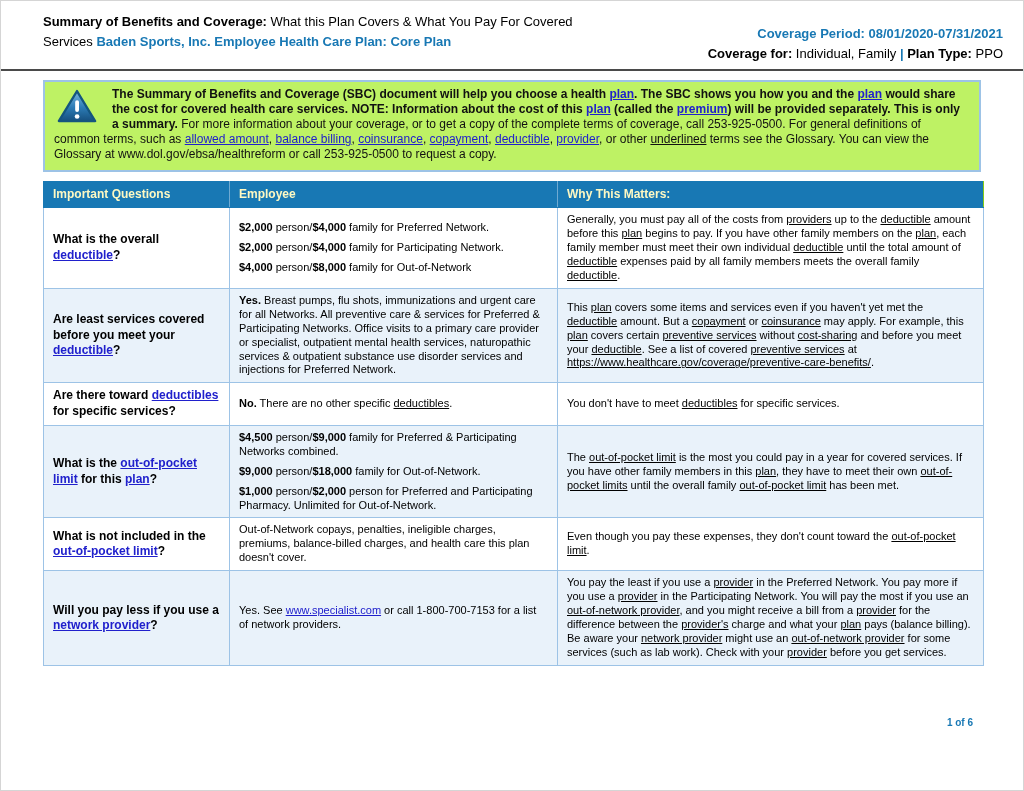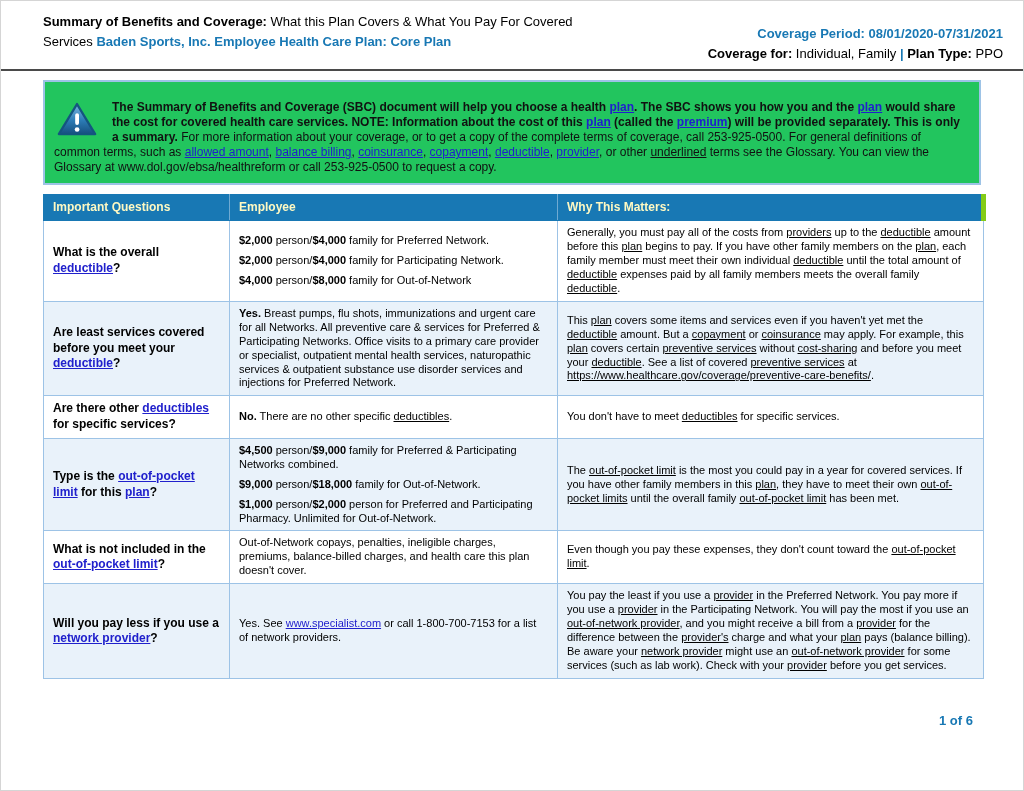--- a/index.html
+++ b/index.html
@@ -9,45 +9,45 @@
     font-family:"Liberation Sans", sans-serif; color:#000; overflow:hidden;
   }
   
   .doc-header { display:flex; justify-content:space-between; align-items:flex-start; padding:11px 20px 2px 42px; }
   .doc-title { font-size:13px; line-height:1.5; }
   .doc-meta  { font-size:13px; line-height:1.5; text-align:right; white-space:nowrap; }
   .teal-bold { color:#1878B4; font-weight:bold;margin-top:12px; }
   .divider { border:none; border-top:2px solid #4a4a4a; margin:4px 0 9px 0; }
   
   .notice {
-    margin:0 42px 9px 42px; border:2px solid #9DC3E6; background:#22c55e;
-    padding:18px 10px 7px 9px; font-size:12px; line-height:1.26; color:#111;
+    margin:0 42px 9px 42px; border:2px solid #9DC3E6; background:#bef264;
+    padding:5px 10px 7px 9px; font-size:12px; line-height:1.26; color:#111;
   }
   .warn-icon { float:left; width:40px; height:35px; margin:2px 15px 2px 3px; }
   
   .seg-plain {}
   .seg-b    { font-weight:bold; }
   .seg-u    { text-decoration:underline; }
   .seg-link { color:#2020CC; text-decoration:underline; cursor:pointer; }
   .seg-blink{ color:#2020CC; text-decoration:underline; font-weight:bold; cursor:pointer; }
   .seg-tealb{ color:#1878B4; font-weight:bold; }
   
   table.sbc { width:940px; margin:0 42px; border-collapse:collapse; font-size:11px; line-height:1.27; table-layout:fixed; }
   .sbc th {
     background:#1878B4; color:#fef9c3; font-size:12px; font-weight:bold; text-align:left;
     padding:5px 9px; border:1px solid #1878B4; border-right:1px solid #6FAAD2;
   }
-  .sbc th:last-child { border-right:5px solid #84cc16; }
+  .sbc th:last-child { border-right:1px solid #84cc16; }
   .sbc td { border:1px solid #9DC3E6; padding:5px 9px; vertical-align:middle; background:#ffffff; }
   .sbc td.q { font-weight:bold; font-size:12px; line-height:1.3; }
   .sbc tr.alt td { background:#E9F2FA; }
   .cell-paras p { margin:0 0 6px 0; }
   .cell-paras p:last-child { margin:0; }
   
-  .pagenum { position:absolute; right:50px; bottom:62px; font-weight:bold; color:#1878B4; font-size:13px; }
+  .pagenum { position:absolute; right:50px; bottom:62px; font-weight:bold; color:#1878B4; font-size:10px; }
 </style>
 </head>
 <body>
 
 <div class="page">
 
   <div class="doc-header">
     <div class="doc-title">
       <div><span class="seg-b">Summary of Benefits and Coverage:</span><span class="seg-plain"> What this Plan Covers &amp; What You Pay For Covered</span></div>
       <div><span class="seg-plain">Services </span><span class="seg-tealb">Baden Sports, Inc. Employee Health Care Plan: Core Plan</span></div>
@@ -100,28 +100,28 @@
         <td><span class="seg-plain">Generally, you must pay all of the costs from </span><span class="seg-u">providers</span><span class="seg-plain"> up to the </span><span class="seg-u">deductible</span><span class="seg-plain"> amount before this </span><span class="seg-u">plan</span><span class="seg-plain"> begins to pay. If you have other family members on the </span><span class="seg-u">plan</span><span class="seg-plain">, each family member must meet their own individual </span><span class="seg-u">deductible</span><span class="seg-plain"> until the total amount of </span><span class="seg-u">deductible</span><span class="seg-plain"> expenses paid by all family members meets the overall family </span><span class="seg-u">deductible</span><span class="seg-plain">.</span></td>
       </tr>
       <tr class="alt">
         <td class="q"><span class="seg-b">Are least services covered before you meet your </span><span class="seg-blink">deductible</span><span class="seg-b">?</span></td>
         <td class="cell-paras">
           <p><span class="seg-b">Yes.</span><span class="seg-plain"> Breast pumps, flu shots, immunizations and urgent care for all Networks. All preventive care &amp; services for Preferred &amp; Participating Networks. Office visits to a primary care provider or specialist, outpatient mental health services, naturopathic services &amp; outpatient substance use disorder services and injections for Preferred Network.</span></p>
         </td>
         <td><span class="seg-plain">This </span><span class="seg-u">plan</span><span class="seg-plain"> covers some items and services even if you haven't yet met the </span><span class="seg-u">deductible</span><span class="seg-plain"> amount. But a </span><span class="seg-u">copayment</span><span class="seg-plain"> or </span><span class="seg-u">coinsurance</span><span class="seg-plain"> may apply. For example, this </span><span class="seg-u">plan</span><span class="seg-plain"> covers certain </span><span class="seg-u">preventive services</span><span class="seg-plain"> without </span><span class="seg-u">cost-sharing</span><span class="seg-plain"> and before you meet your </span><span class="seg-u">deductible</span><span class="seg-plain">. See a list of covered </span><span class="seg-u">preventive services</span><span class="seg-plain"> at </span><span class="seg-u">https://www.healthcare.gov/coverage/preventive-care-benefits/</span><span class="seg-plain">.</span></td>
       </tr>
       <tr>
-        <td class="q"><span class="seg-b">Are there other </span><span class="seg-blink">deductibles</span><span class="seg-b"> for specific services?</span></td>
+        <td class="q"><span class="seg-b">Are there toward </span><span class="seg-blink">deductibles</span><span class="seg-b"> for specific services?</span></td>
         <td class="cell-paras">
           <p><span class="seg-b">No.</span><span class="seg-plain"> There are no other specific </span><span class="seg-u">deductibles</span><span class="seg-plain">.</span></p>
         </td>
         <td><span class="seg-plain">You don't have to meet </span><span class="seg-u">deductibles</span><span class="seg-plain"> for specific services.</span></td>
       </tr>
       <tr class="alt">
-        <td class="q"><span class="seg-b">Type is the </span><span class="seg-blink">out-of-pocket limit</span><span class="seg-b"> for this </span><span class="seg-blink">plan</span><span class="seg-b">?</span></td>
+        <td class="q"><span class="seg-b">What is the </span><span class="seg-blink">out-of-pocket limit</span><span class="seg-b"> for this </span><span class="seg-blink">plan</span><span class="seg-b">?</span></td>
         <td class="cell-paras">
           <p><span class="seg-b">$4,500</span><span class="seg-plain"> person/</span><span class="seg-b">$9,000</span><span class="seg-plain"> family for Preferred &amp; Participating Networks combined.</span></p>
           <p><span class="seg-b">$9,000</span><span class="seg-plain"> person/</span><span class="seg-b">$18,000</span><span class="seg-plain"> family for Out-of-Network.</span></p>
           <p><span class="seg-b">$1,000</span><span class="seg-plain"> person/</span><span class="seg-b">$2,000</span><span class="seg-plain"> person for Preferred and Participating Pharmacy.  Unlimited for Out-of-Network.</span></p>
         </td>
         <td><span class="seg-plain">The </span><span class="seg-u">out-of-pocket limit</span><span class="seg-plain"> is the most you could pay in a year for covered services. If you have other family members in this </span><span class="seg-u">plan</span><span class="seg-plain">, they have to meet their own </span><span class="seg-u">out-of-pocket limits</span><span class="seg-plain"> until the overall family </span><span class="seg-u">out-of-pocket limit</span><span class="seg-plain"> has been met.</span></td>
       </tr>
       <tr>
         <td class="q"><span class="seg-b">What is not included in the </span><span class="seg-blink">out-of-pocket limit</span><span class="seg-b">?</span></td>
         <td class="cell-paras">

